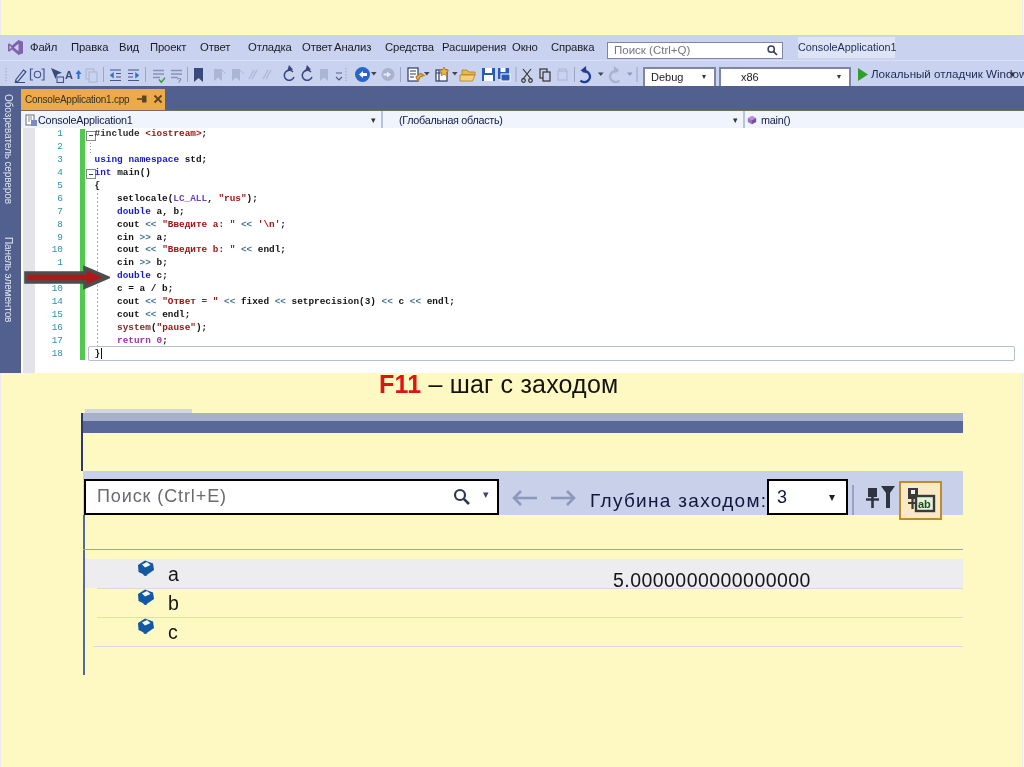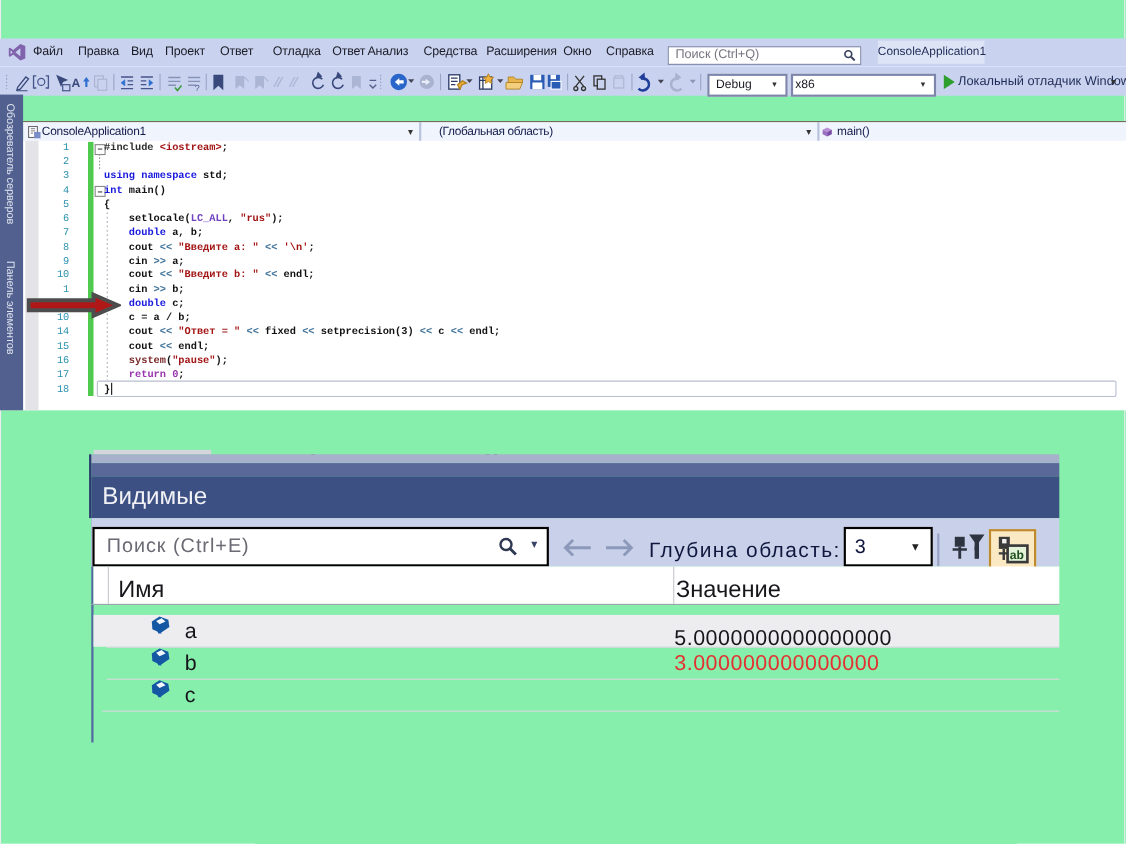--- a/index.html
+++ b/index.html
@@ -1,17 +1,17 @@
 <!DOCTYPE html>
 <html><head>
 <meta charset="utf-8">
 <style>
 html,body{margin:0;padding:0}
 body{width:1024px;height:767px;overflow:hidden;font-family:"Liberation Sans",sans-serif}
-#root{position:relative;width:1024px;height:767px;background:#86efac}
+#root{position:relative;width:1024px;height:767px;background:#fef9c3}
 .a{position:absolute}
 span.a{white-space:nowrap}
 .mi{position:absolute;top:0;height:25px;line-height:25px;font-size:11.3px;color:#1b1b26;letter-spacing:-0.15px}
 .code{position:absolute;left:94.6px;font:bold 9.4px "Liberation Mono",monospace;white-space:pre;line-height:12.9px;color:#111}
 .num{position:absolute;left:30px;width:33px;text-align:right;font:9.4px "Liberation Mono",monospace;color:#2B91AF;line-height:12.9px}
 .kw{color:#1717dd}
 .str{color:#a31515}
 .op{color:#44759b}
 .cmt{color:#0a7d0a}
 .box{position:absolute;background:#fff;border:2px solid #000000}
@@ -167,30 +167,42 @@
       <path d="M614 5 l5.5 4.5 l-6 3 Z" fill="#a9b2ce" stroke="none"></path>
       <path d="M627 11.5 l2.8 3.5 l2.8-3.5 Z" fill="#8d96b5" stroke="none"></path>
       <line x1="637" y1="6" x2="637" y2="21" stroke="#9ba5c6" stroke-width="1"></line>
     </g>
   </svg>
   <div class="box" style="left:643px;top:6px;width:69px;height:17px;border-color:#7d86aa">
     <span class="a" style="left:6px;top:0;line-height:16px;font-size:11px;color:#1a1a24">Debug</span>
     <span class="a" style="left:57px;top:0;line-height:16px;font-size:8px;color:#333">▾</span>
   </div>
   <div class="box" style="left:719px;top:6px;width:128px;height:17px;border-color:#7d86aa">
-    <span class="a" style="left:2px;top:0;line-height:16px;font-size:11px;color:#1a1a24">x86</span>
+    <span class="a" style="left:20px;top:0;line-height:16px;font-size:11px;color:#1a1a24">x86</span>
     <span class="a" style="left:116px;top:0;line-height:16px;font-size:8px;color:#333">▾</span>
   </div>
   <svg class="a" style="left:857px;top:7px" width="11" height="13" viewBox="0 0 11 13">
         <path d="M1 0 L11 6.5 L1 13 Z" fill="#2e9e2e"></path>
       </svg>
   <span class="a" style="left:871px;top:0;line-height:26px;font-size:11.6px;color:#1e2a56;white-space:nowrap">Локальный отладчик Windows</span>
   <span class="a" style="left:1010px;top:0;line-height:26px;font-size:9px;color:#333">▾</span>
 </div>
 
+<div class="a" style="left:0;top:86px;width:1024px;height:24px;background:#51608f">
+  <div class="a" style="left:21px;top:3px;width:144px;height:21px;background:#ecab49">
+    <span class="a" style="left:4px;top:0;line-height:22px;font-size:10px;color:#33302e;letter-spacing:-0.25px">ConsoleApplication1.cpp</span>
+    <svg class="a" style="left:116px;top:5px" width="11" height="10" viewBox="0 0 11 10">
+          <path d="M0 5 h5" stroke="#5c4423" stroke-width="1.6"></path>
+          <rect x="5" y="1.5" width="4.5" height="7" fill="#5c4423"></rect>
+        </svg>
+    <svg class="a" style="left:132px;top:5px" width="10" height="10" viewBox="0 0 10 10">
+          <path d="M1.5 1.5 L8.5 8.5 M8.5 1.5 L1.5 8.5" stroke="#5c4423" stroke-width="1.8"></path>
+        </svg>
+  </div>
+</div>
 
 <div class="a" style="left:21px;top:110px;width:1003px;height:18px;background:#f0f4fc;border-bottom:1px solid #bdc6e0;border-top:1px solid #776b5d">
   <svg class="a" style="left:4px;top:3px" width="12" height="12" viewBox="0 0 12 12">
         <rect x="1" y="1" width="8" height="10" fill="#fff" stroke="#6a6a72" stroke-width="1"></rect>
         <path d="M3 3h4M3 5h4M3 7h2" stroke="#6a6a72" stroke-width="0.8"></path>
         <rect x="6" y="6" width="6" height="6" fill="#7a8cc8"></rect>
       </svg>
     <span class="a" style="left:17px;top:0;line-height:18px;font-size:10.8px;color:#10194a;letter-spacing:-0.2px">ConsoleApplication1</span>
   <span class="a" style="left:350px;top:0;line-height:18px;font-size:9px;color:#333">▾</span>
   <div class="a" style="left:360px;top:0;width:1.5px;height:18px;background:#b9c3de"></div>
@@ -263,54 +275,54 @@
   </svg>
 </div>
 
 <div class="a" style="left:0;top:86px;width:21px;height:287px;background:#51608f">
   <div class="a" style="left:3px;top:8px;writing-mode:vertical-rl;font-size:10px;color:#dfe3ef;letter-spacing:-0.1px">Обозреватель серверов</div>
   <div class="a" style="left:3px;top:151px;writing-mode:vertical-rl;font-size:10px;color:#dfe3ef;letter-spacing:-0.1px">Панель элементов</div>
 </div>
 
 <div class="a" style="left:23px;top:128px;width:12px;height:245px;background:#e4e4e8"></div>
 
+<div class="a" style="left:0;top:370px;width:1024px;height:28px;font-size:25px;color:#121212;letter-spacing:0.2px">
+  <span class="a" style="left:379px"><b style="color:#e11212">F11</b> – шаг с заходом</span>
+</div>
 
 <div id="watch" class="a" style="left:0;top:405px;width:1024px;height:280px">
 
   <div class="a" style="left:85px;top:4px;width:107px;height:4px;background:#d5d5dd"></div>
   <div class="a" style="left:283px;top:8px;width:3px;height:2px;background:#555"></div>
   <div class="a" style="left:442px;top:8px;width:3px;height:2px;background:#555"></div>
   <div class="a" style="left:449px;top:8px;width:3px;height:2px;background:#555"></div>
   <div class="a" style="left:83px;top:8px;width:880px;height:8px;background:#a7b1cb"></div>
   <div class="a" style="left:83px;top:16px;width:880px;height:12px;background:#5a6899"></div>
 
-  <div class="a" style="left:83px;top:28px;width:880px;height:38px;background:#3c5083">
-    <span class="a" style="left:10px;top:5px;font-size:22px;color:#f2f2f6">Видимые</span>
-  </div>
 
   <div class="a" style="left:80.5px;top:8px;width:2.5px;height:58px;background:#2b3a6e"></div>
 
   <div class="a" style="left:83px;top:66px;width:1.5px;height:204px;background:#54689f"></div>
 
   <div class="a" style="left:83px;top:66px;width:880px;height:44px;background:#c8d1e9">
     <div class="box" style="left:1px;top:8px;width:411px;height:32px">
       <span class="a" style="left:11px;top:5px;font-size:18px;color:#6a6a74;letter-spacing:0.9px">Поиск (Ctrl+E)</span>
       <svg class="a" style="left:367px;top:7px" width="18" height="18" viewBox="0 0 18 18">
             <circle cx="7" cy="7" r="5" fill="none" stroke="#2e3850" stroke-width="2.2"></circle>
             <line x1="10.8" y1="10.8" x2="16" y2="16" stroke="#2e3850" stroke-width="2.6"></line>
           </svg>
       <span class="a" style="left:397px;top:7px;font-size:11px;color:#3a4466">▾</span>
     </div>
     <svg class="a" style="left:428px;top:19px" width="28" height="16" viewBox="0 0 28 16">
           <path d="M10 1 L3 8 L10 15 M3 8 H26" fill="none" stroke="#8c99bb" stroke-width="2.6"></path>
         </svg>
     <svg class="a" style="left:466px;top:19px" width="28" height="16" viewBox="0 0 28 16">
           <path d="M18 1 L25 8 L18 15 M25 8 H2" fill="none" stroke="#8c99bb" stroke-width="2.6"></path>
         </svg>
-    <span class="a" style="left:507px;top:19px;font-size:19px;color:#10173e;letter-spacing:1.3px">Глубина область:</span>
+    <span class="a" style="left:507px;top:19px;font-size:19px;color:#10173e;letter-spacing:1.3px">Глубина заходом:</span>
     <div class="box" style="left:684px;top:8px;width:77px;height:32px">
       <span class="a" style="left:8px;top:6px;font-size:18px;color:#10173e">3</span>
       <span class="a" style="left:60px;top:9px;font-size:12px;color:#222">▾</span>
     </div>
     <div class="a" style="left:769px;top:14px;width:1.5px;height:30px;background:#99a2c4"></div>
     <svg class="a" style="left:781px;top:12px" width="32" height="30" viewBox="0 0 32 30">
       <rect x="4" y="5" width="9" height="9" fill="#2e3440"></rect>
       <line x1="8.5" y1="14" x2="8.5" y2="25" stroke="#2e3440" stroke-width="2.6"></line>
       <line x1="2" y1="16.5" x2="15" y2="16.5" stroke="#2e3440" stroke-width="2.4"></line>
       <polygon points="17,3 31,3 26,10 26,20 22,17 22,10" fill="#2e3440"></polygon>
@@ -321,26 +333,20 @@
         <rect x="2" y="2" width="10" height="11" fill="#3a3a3a"></rect>
         <rect x="5" y="4" width="4" height="4" fill="#efefef"></rect>
         <line x1="6.5" y1="13" x2="6.5" y2="23" stroke="#3a3a3a" stroke-width="2.2"></line>
         <line x1="2" y1="17" x2="12" y2="17" stroke="#3a3a3a" stroke-width="2"></line>
         <rect x="10" y="10" width="18" height="15" fill="#e2f3da" stroke="#3a3a3a" stroke-width="2.4"></rect>
         <text x="12" y="22" font-family="Liberation Sans" font-size="11" font-weight="bold" fill="#1d4d1d">ab</text>
       </svg>
     </div>
   </div>
 
-  <div class="a" style="left:84.5px;top:110px;width:878.5px;height:34px;background:#fff">
-    <div class="a" style="left:13px;top:0;width:1px;height:34px;background:#c6c6cc"></div>
-    <div class="a" style="left:527px;top:0;width:1px;height:34px;background:#c6c6cc"></div>
-    <span class="a" style="left:23px;top:9px;font-size:21.5px;color:#17171b">Имя</span>
-    <span class="a" style="left:530px;top:9px;font-size:21.5px;color:#17171b">Значение</span>
-  </div>
   <div class="a" style="left:83px;top:143.5px;width:880px;height:1.5px;background:#9fa5ad"></div>
 
   <div class="a" style="left:84.5px;top:154px;width:878.5px;height:29px;background:#ededef"></div>
   <div class="a" style="left:97px;top:182.5px;width:866px;height:1px;background:#d9d9de"></div>
   <div class="a" style="left:97px;top:211.5px;width:866px;height:1px;background:#d9d9de"></div>
   <div class="a" style="left:93px;top:240.5px;width:870px;height:1px;background:#d9d9de"></div>
 
   <svg class="a" style="left:135px;top:154px" width="21" height="18" viewBox="0 0 21 18">
         <path d="M3 6 L10 1.5 L18 4.5 L19 11 L11 16.5 L3.5 13 Z" fill="#1458a4"></path>
         <path d="M6.5 11.5 L9 16.8 L12 16.9 L8.5 11.8 Z" fill="#1458a4"></path>
@@ -353,16 +359,15 @@
       </svg>
   <svg class="a" style="left:135px;top:212px" width="21" height="18" viewBox="0 0 21 18">
         <path d="M3 6 L10 1.5 L18 4.5 L19 11 L11 16.5 L3.5 13 Z" fill="#1458a4"></path>
         <path d="M6.5 11.5 L9 16.8 L12 16.9 L8.5 11.8 Z" fill="#1458a4"></path>
         <path d="M7 5.5 L12 3 L15.5 6 L10 8.5 Z" fill="#f4f8fc"></path>
       </svg>
   <span class="a wtxt" style="left:168px;top:158px">a</span>
   <span class="a wtxt" style="left:168px;top:187px">b</span>
   <span class="a wtxt" style="left:168px;top:216px">c</span>
   <span class="a wtxt" style="left:613px;top:164px">5.0000000000000000</span>
-  <span class="a" style="left:613px;top:187px;font-size:19.5px;color:#e43030;letter-spacing:0.45px">3.000000000000000</span>
 </div>
 
 </div>
 
 </body></html>

